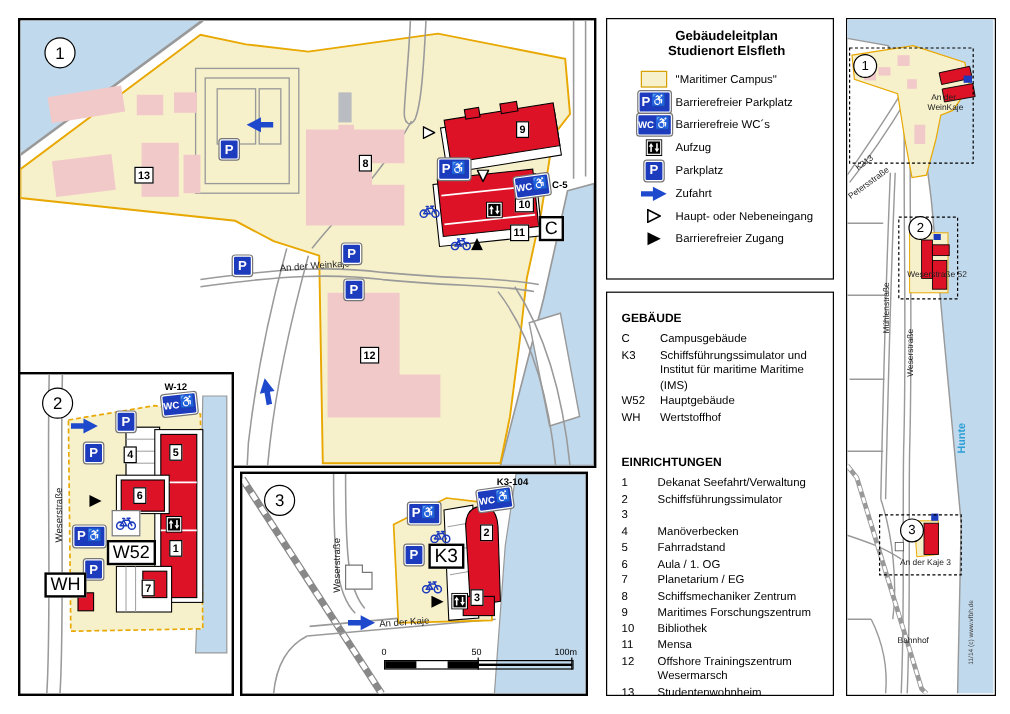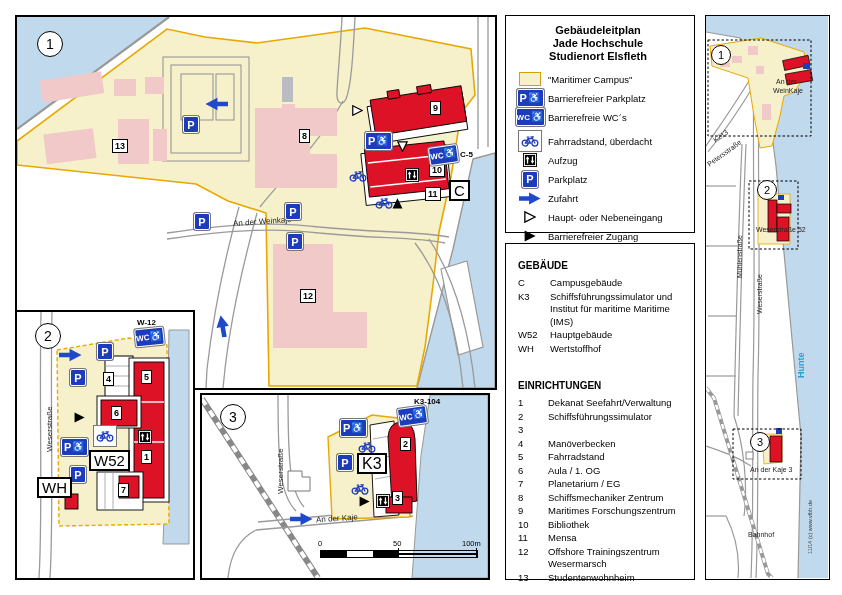--- a/index.html
+++ b/index.html
@@ -22,21 +22,21 @@
       border:1px solid #fff;box-shadow:0 0 0 1px #777;border-radius:2px;z-index:4;}
   .ic-p{width:14px;height:15px;font-weight:bold;font-size:11px;}
   .ic-pb{width:25px;height:16px;font-weight:bold;font-size:11px;gap:1px;}
   .ic-wc{width:27px;height:16px;gap:1px;}
   .ic-wc .wcl{font-weight:bold;font-size:8px;}
   .wch{font-size:10px;line-height:10px;}
   .uico{position:absolute;z-index:4;}
   .bikebox{position:absolute;width:22px;height:20px;background:#fff;border:1px solid #777;display:flex;
       align-items:center;justify-content:center;z-index:4;}
   
-  .legend{padding:8px 10px 0 6px;}
+  .legend{padding:8px 10px 0 21px;}
   .lg-title{text-align:center;font-weight:bold;font-size:11px;line-height:13px;margin-bottom:8px;}
   .lg-row{display:flex;align-items:center;margin-bottom:3px;height:16px;}
   .lg-row.gapb{margin-top:8px;}
   .lg-ic{width:36px;display:flex;justify-content:center;align-items:center;flex:none;}
   .lg-lab{font-size:9.5px;color:#000;}
   .sw{width:20px;height:12px;background:#f6f0cb;border:1.2px solid #d8a000;}
   .ic.inline{position:static;}
   .bikebox.inline{position:static;}
   .uico.inline{position:static;}
   
@@ -337,21 +337,20 @@
         <div style="position:absolute;left:78px;top:2px;width:78px;height:2px;background:#000;"></div>
       </div>
       <div style="position:absolute;left:84px;top:9px;width:1px;height:10px;background:#000;"></div>
       <div style="position:absolute;left:162px;top:9px;width:1px;height:10px;background:#000;"></div>
     </div>
   </div>
 
   <div class="panel thin legend" style="left:505px;top:15px;width:190px;height:218px;">
     <div class="lg-title">
       <div>Gebäudeleitplan</div>
-      <div>Jade Hochschule</div>
       <div>Studienort Elsfleth</div>
     </div>
     <div class="lg-row">
       <span class="lg-ic">
           <span class="sw"></span>
         </span>
       <span class="lg-lab">"Maritimer Campus"</span>
     </div>
     <div class="lg-row">
       <span class="lg-ic">
@@ -363,30 +362,20 @@
       <span class="lg-lab">Barrierefreier Parkplatz</span>
     </div>
     <div class="lg-row">
       <span class="lg-ic">
           <span class="ic ic-wc inline">
             <span class="wcl">WC</span>
             <span class="wch">♿</span>
           </span>
         </span>
       <span class="lg-lab">Barrierefreie WC´s</span>
-    </div>
-    <div class="lg-row gapb">
-      <span class="lg-ic">
-          <span class="bikebox inline">
-            <svg style="width:18px;height:12px;">
-              <use href="#bike"></use>
-            </svg>
-          </span>
-        </span>
-      <span class="lg-lab">Fahrradstand, überdacht</span>
     </div>
     <div class="lg-row">
       <span class="lg-ic">
           <svg class="uico inline" style="width:14px;height:14px;">
             <use href="#lift"></use>
           </svg>
         </span>
       <span class="lg-lab">Aufzug</span>
     </div>
     <div class="lg-row">

